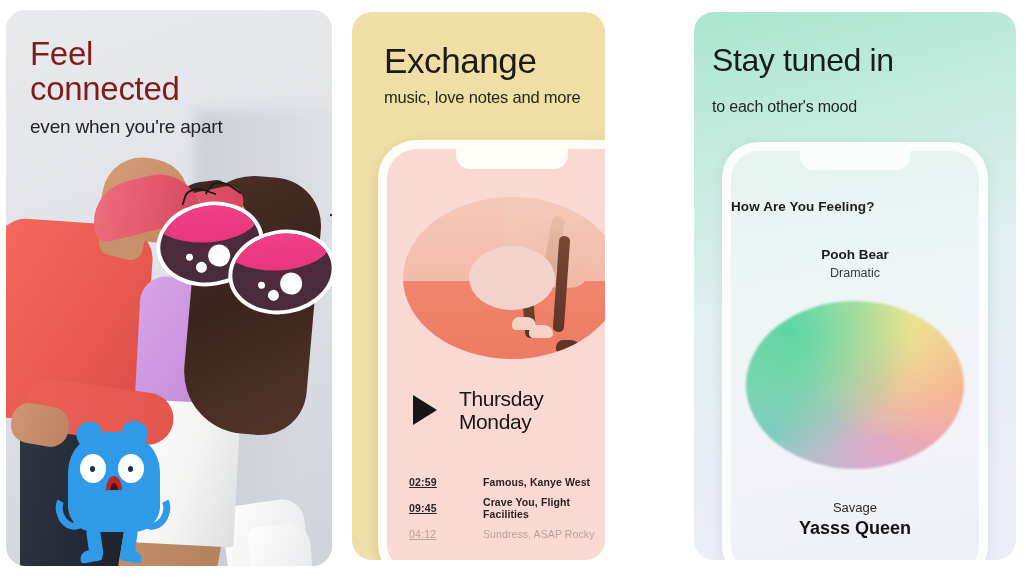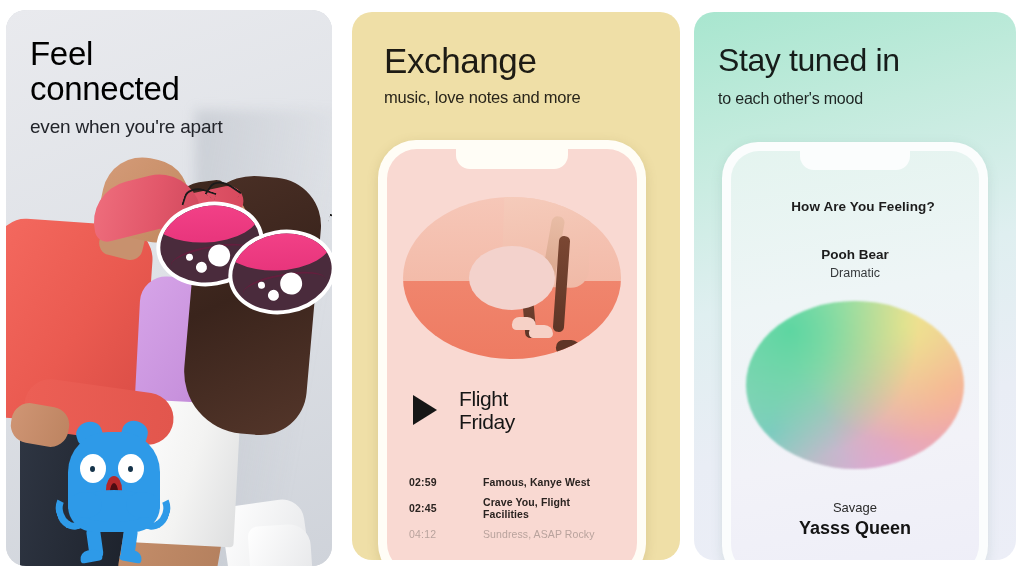--- a/index.html
+++ b/index.html
@@ -41,21 +41,21 @@
     width: 46%; height: 84%;
     background: linear-gradient(100deg, rgba(150,158,170,.30), rgba(190,196,206,0) 70%);
     filter: blur(6px);
   }
   .p1-head {
     position: absolute; left: 24px; top: 26px;
     z-index: 12;
   }
   .p1-title {
     font-size: 33px; line-height: 35px;
-    font-weight: 400; color: #000000;
+    font-weight: 400; color: #7f1d1d;
     letter-spacing: -.3px;
   }
   .p1-sub {
     margin-top: 10px;
     font-size: 19px; font-weight: 400; color: #22242a;
     letter-spacing: -.2px;
   }
 
   
   .couple { position: absolute; inset: 0; z-index: 4; }
@@ -288,21 +288,21 @@
     position: absolute; width: 22px; height: 12px;
     background: #2e9ae8; border-radius: 10px 10px 4px 4px;
   }
   .m-foot.f1 { left: 26px; top: 132px; transform: rotate(-10deg); }
   .m-foot.f2 { left: 66px; top: 132px; transform: rotate(10deg); }
 
   
   #panel-2 {
     position: absolute;
     left: 352px; top: 12px;
-    width: 328px; height: 548px;
+    width: 253px; height: 548px;
     background: #efdfa7;
   }
   .p2-head { position: absolute; left: 32px; top: 30px; }
   .p2-title {
     font-size: 35px; line-height: 38px;
     font-weight: 400; color: #1d1b14;
     letter-spacing: -.4px;
   }
   .p2-sub {
     margin-top: 8px;
@@ -409,40 +409,41 @@
   }
   .track-row {
     display: flex; align-items: center;
     height: 26px;
     font-size: 10.5px;
   }
   .track-time {
     width: 74px; flex: 0 0 74px;
     font-weight: 700; color: #2a2320;
     letter-spacing: .2px;
+    text-decoration: underline;
   }
   .track-name { font-weight: 700; color: #2a2320; letter-spacing: .1px; }
   .track-row.dim .track-time,
   .track-row.dim .track-name { color: #b9a39d; font-weight: 400; }
 
   
   #panel-3 {
     position: absolute;
     left: 694px; top: 12px;
     width: 322px; height: 548px;
     background: linear-gradient(165deg,#a8e6cf 0%,#c3ebdd 22%,#dfeff0 48%,#e9edf5 72%,#eceef7 100%);
   }
-  .p3-head { position: absolute; left: 24px; top: 30px; }
+  .p3-head { position: absolute; left: 18px; top: 30px; }
   .p3-title {
     font-size: 32px; line-height: 36px;
     font-weight: 400; color: #161c1a;
     letter-spacing: -.4px;
   }
   .p3-sub {
-    margin-top: 12px;
+    margin-top: 20px;
     font-size: 16px; color: #1d2422; letter-spacing: -.2px;
   }
 
   .phone3 {
     position: absolute;
     left: 28px; top: 130px;
     width: 266px; height: 440px;
     background: #fbfdfd;
     border-radius: 36px;
     padding: 9px;
@@ -458,24 +459,23 @@
   .notch3 {
     position: absolute; left: 50%; top: 0;
     transform: translateX(-50%);
     width: 110px; height: 19px;
     background: #fbfdfd;
     border-radius: 0 0 14px 14px;
     z-index: 6;
   }
   .mood-q {
     position: absolute; left: 0; right: 0; top: 48px;
-    text-align: center;
+    text-align: left;
     font-size: 13.5px; font-weight: 700; color: #1c1c1c;
     letter-spacing: .1px;
-    padding-left: 16px;
   }
   .mood-top {
     position: absolute; left: 0; right: 0; top: 96px;
     text-align: center;
   }
   .mood-name {
     font-size: 13.5px; font-weight: 700; color: #1c1c1c;
   }
   .mood-word {
     margin-top: 4px;
@@ -604,32 +604,32 @@
             <div class="art-shoe s1"></div>
             <div class="art-shoe s2"></div>
             <div class="art-shoe s3"></div>
           </div>
           <div class="album-label"></div>
         </div>
 
         <div class="nowplaying">
           <div class="play-btn"></div>
           <div>
-            <div class="track-title">Flight</div>
-            <div class="track-title">Friday</div>
+            <div class="track-title">Thursday</div>
+            <div class="track-title">Monday</div>
           </div>
         </div>
 
         <div class="tracklist">
           <div class="track-row">
             <div class="track-time">02:59</div>
             <div class="track-name">Famous, Kanye West</div>
           </div>
           <div class="track-row">
-            <div class="track-time">02:45</div>
+            <div class="track-time">09:45</div>
             <div class="track-name">Crave You, Flight Facilities</div>
           </div>
           <div class="track-row dim">
             <div class="track-time">04:12</div>
             <div class="track-name">Sundress, ASAP Rocky</div>
           </div>
         </div>
       </div>
     </div>
   </div>

